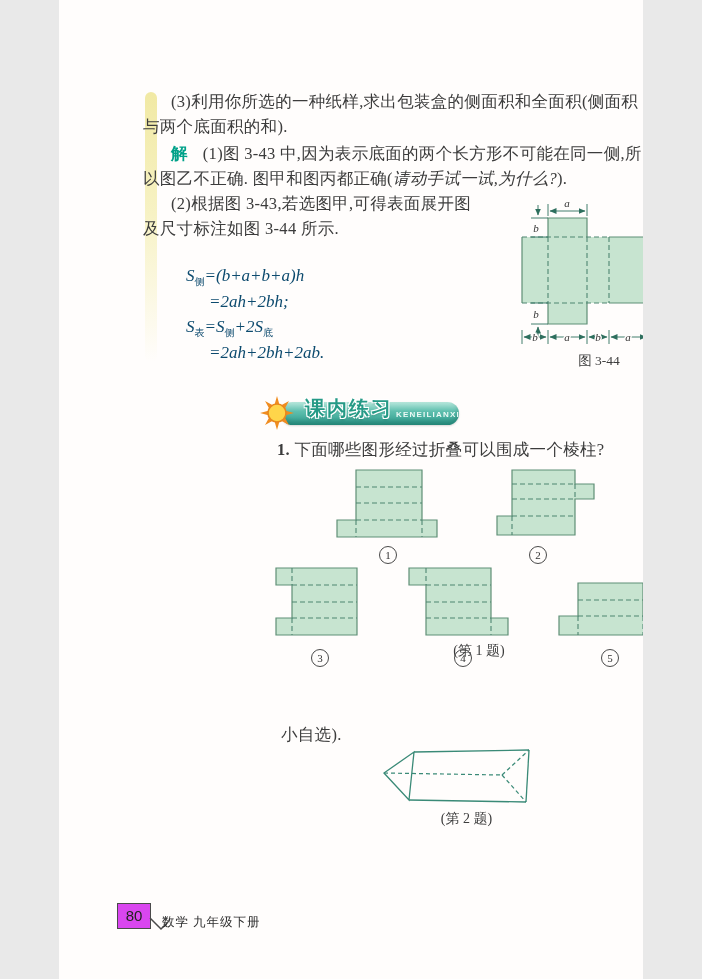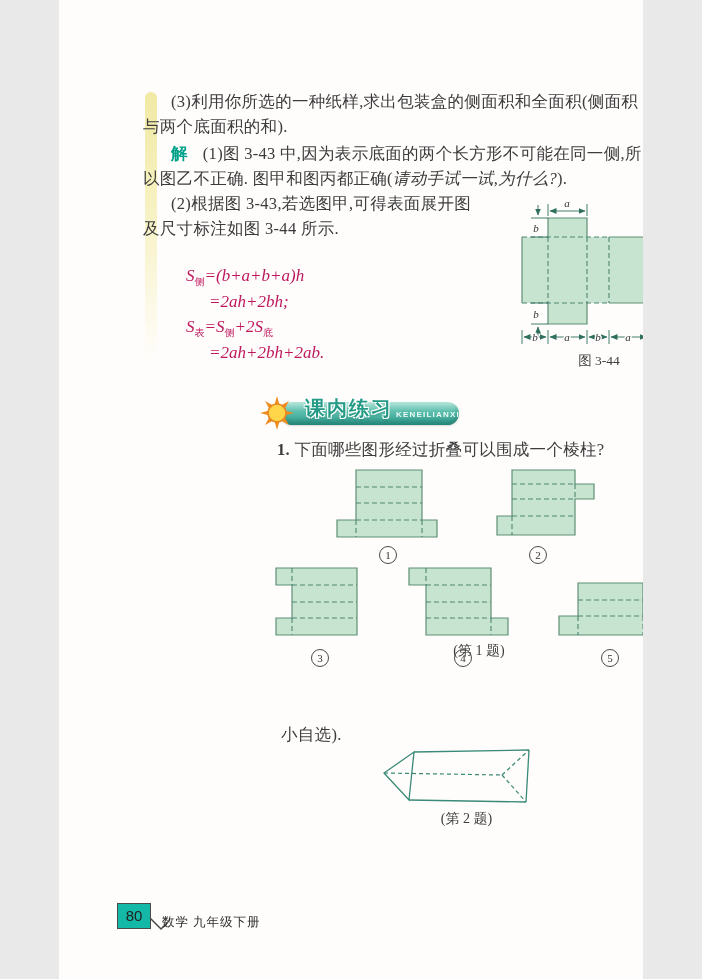--- a/index.html
+++ b/index.html
@@ -2,21 +2,21 @@
 <html><head>
 <meta charset="utf-8">
 <style>
   html,body{margin:0;padding:0;background:#e9e9e9;}
   .page{position:relative;width:584px;height:979px;margin:0 auto;background:#fffdfc;
         font-family:"Liberation Serif","DejaVu Serif",serif;color:#3c3c3c;overflow:hidden;}
   .abs{position:absolute;}
   .t{position:absolute;font-size:16.5px;letter-spacing:.3px;white-space:nowrap;color:#3c3c3c;}
   .jie{color:#00a189;font-weight:bold;margin-right:15px;}
   .kai{font-style:italic;}
-  .math{position:absolute;font-size:17px;font-style:italic;white-space:nowrap;color:#be185d;}
+  .math{position:absolute;font-size:17px;font-style:italic;white-space:nowrap;color:#0c4a6e;}
   .math .sub{font-size:10px;font-style:normal;vertical-align:-4px;letter-spacing:0;}
   .yellowbar{position:absolute;left:86px;top:92px;width:12px;height:270px;border-radius:6px;
         background:linear-gradient(180deg,#f1e9a4 0%,#f7f2c4 45%,rgba(252,250,232,0) 100%);}
   .cap{position:absolute;font-size:14px;color:#3c3c3c;text-align:center;white-space:nowrap;}
   .figcap344{position:absolute;left:498px;top:352px;width:84px;text-align:center;font-size:13.5px;color:#3c3c3c;}
   .fignum{position:absolute;width:16px;height:16px;border:1px solid #4a4a4a;border-radius:50%;
         font:11px/16px "Liberation Serif",serif;text-align:center;color:#333;}
   
   .banner{position:absolute;left:198px;top:392px;width:310px;height:44px;}
   .pill{position:absolute;left:24px;top:10px;width:178px;height:23px;border-radius:12px;
@@ -25,21 +25,21 @@
   .banner-title{position:absolute;left:48px;top:3px;font-size:20px;font-weight:bold;color:#259a86;
         letter-spacing:2px;font-family:"Liberation Sans","DejaVu Sans",sans-serif;
         text-shadow:-1px -1px 0 #fff,1px -1px 0 #fff,-1px 1px 0 #fff,1px 1px 0 #fff,0 2px 2px rgba(0,60,50,.25);}
   .banner-pinyin{position:absolute;left:139px;top:18px;font-size:8px;font-weight:bold;color:#ecfaf6;
         letter-spacing:1.2px;font-family:"Liberation Sans","DejaVu Sans",sans-serif;}
   
   .exnum{font-weight:bold;}
   .footer-sans{position:absolute;font-family:"Liberation Sans","DejaVu Sans",sans-serif;
         font-size:12.5px;color:#2e2e2e;letter-spacing:1px;white-space:nowrap;}
   .pagebox{position:absolute;left:58px;top:903px;width:32px;height:24px;border:1.5px solid #4a4a4a;
-        background:#14b8a6;text-align:center;font:15px/24px "Liberation Sans","DejaVu Sans",sans-serif;color:#222;}
+        background:#d946ef;text-align:center;font:15px/24px "Liberation Sans","DejaVu Sans",sans-serif;color:#222;}
   svg text{font-family:"Liberation Serif","DejaVu Serif",serif;}
   .dimlbl{font-size:11px;font-style:italic;fill:#333;paint-order:stroke;stroke:#fffdfc;stroke-width:3px;}
 </style>
 </head>
 <body>
 
 <div class="page">
 
   <div class="yellowbar"></div>
 

